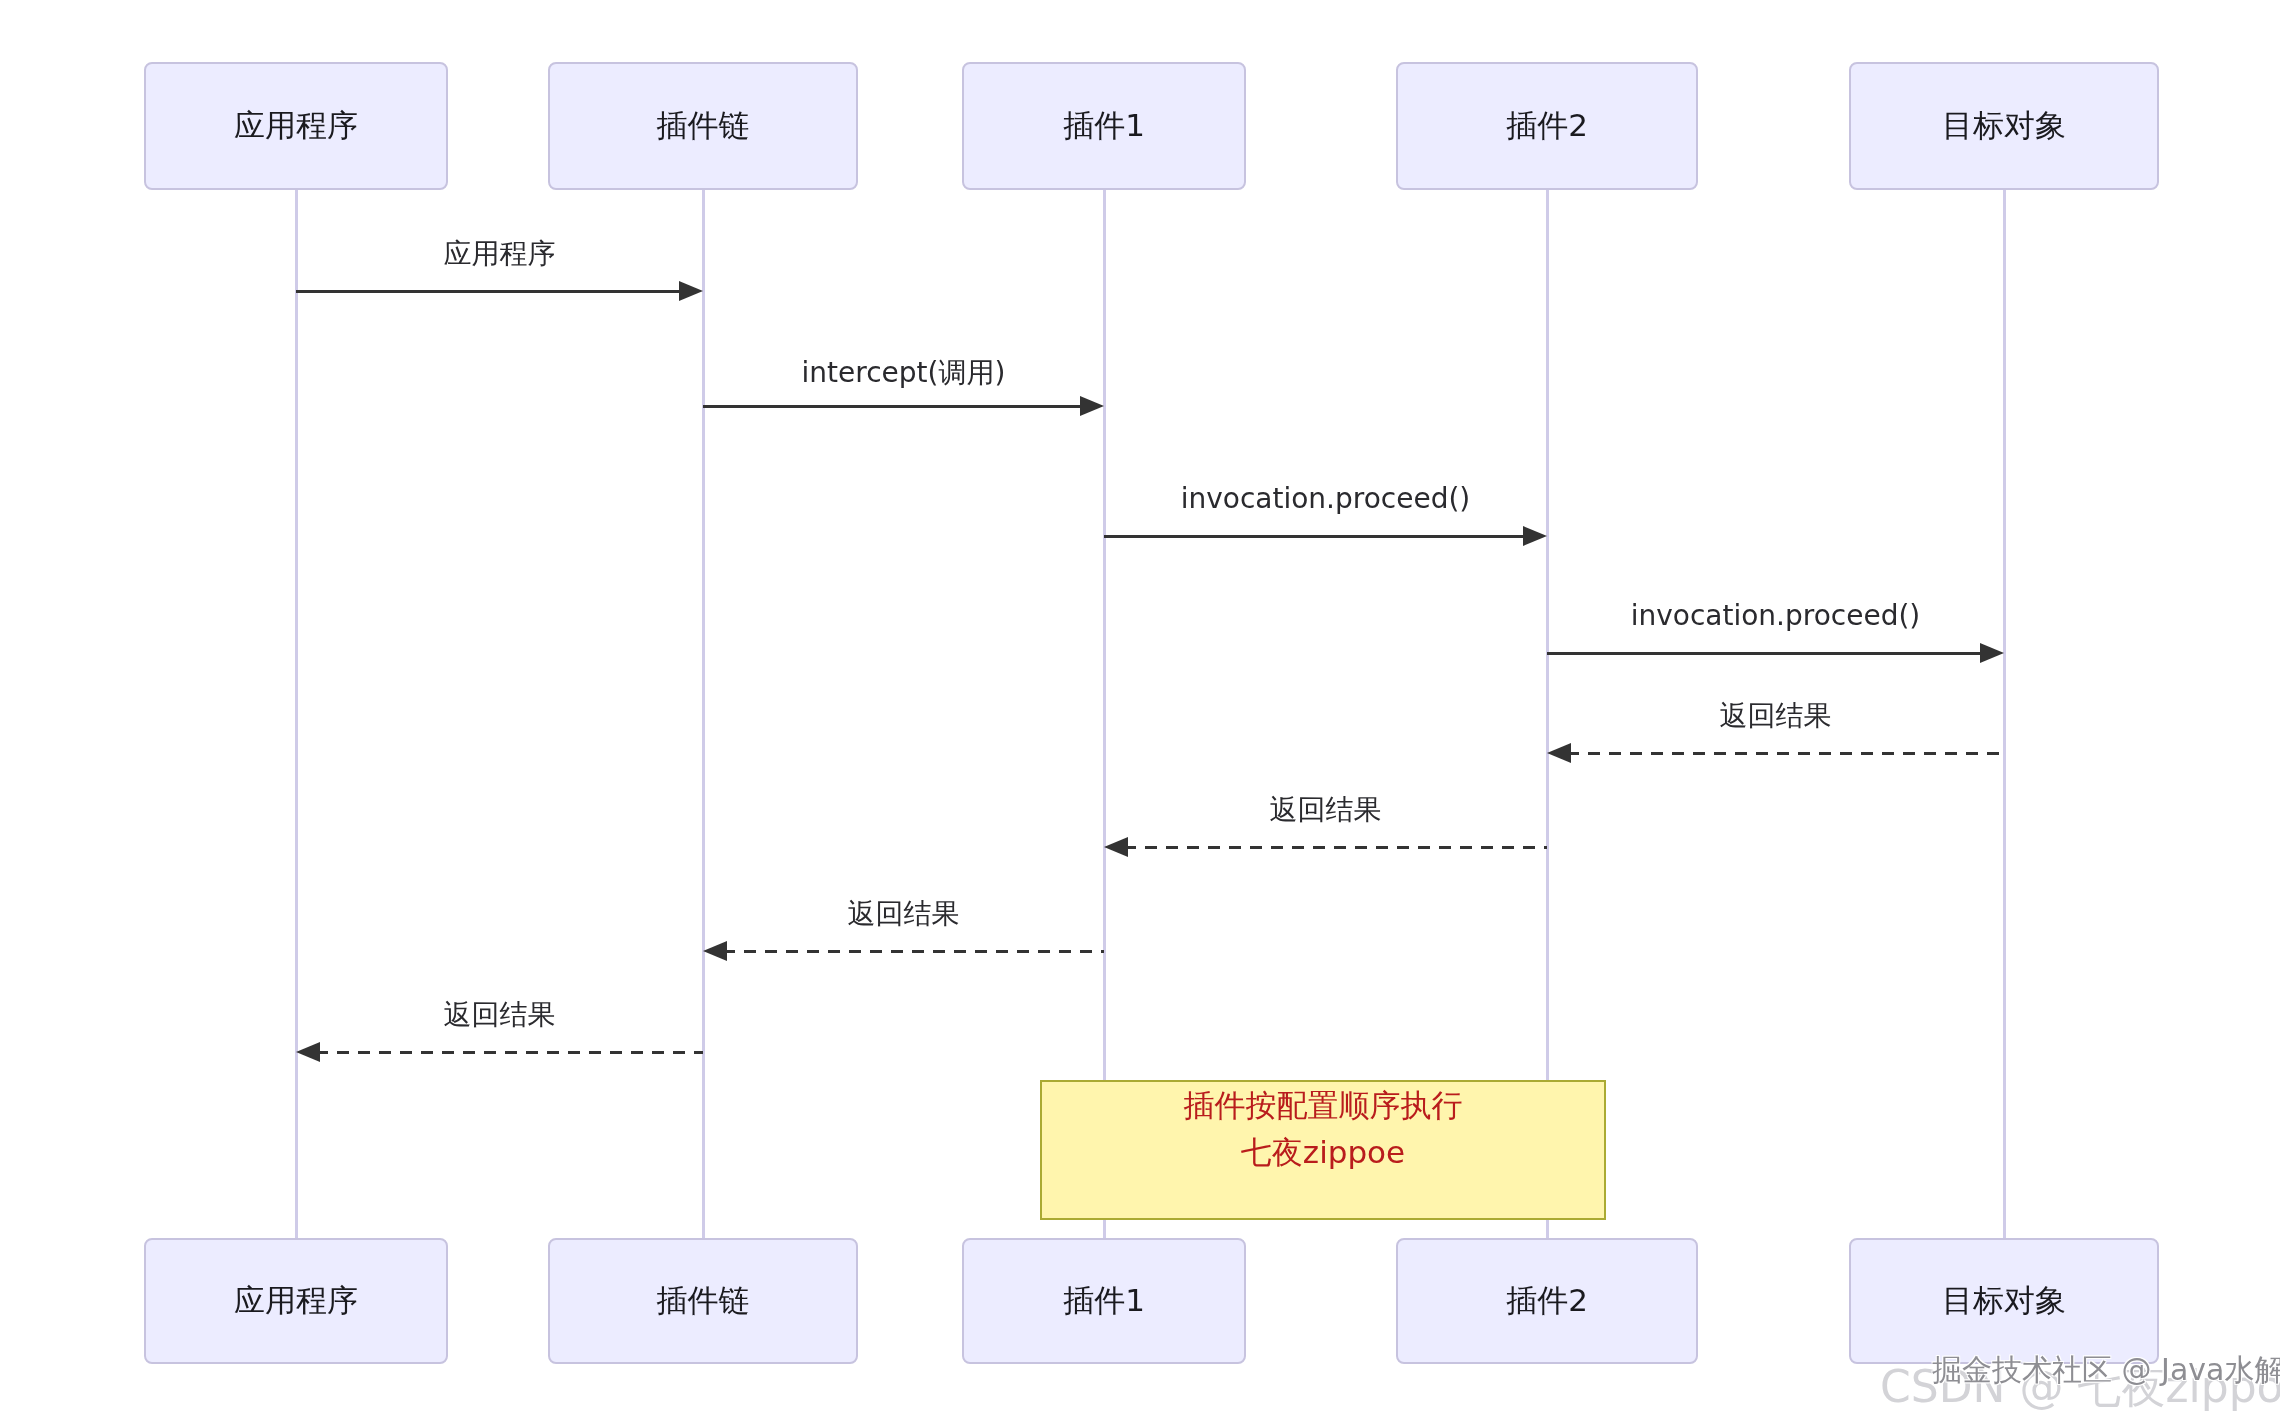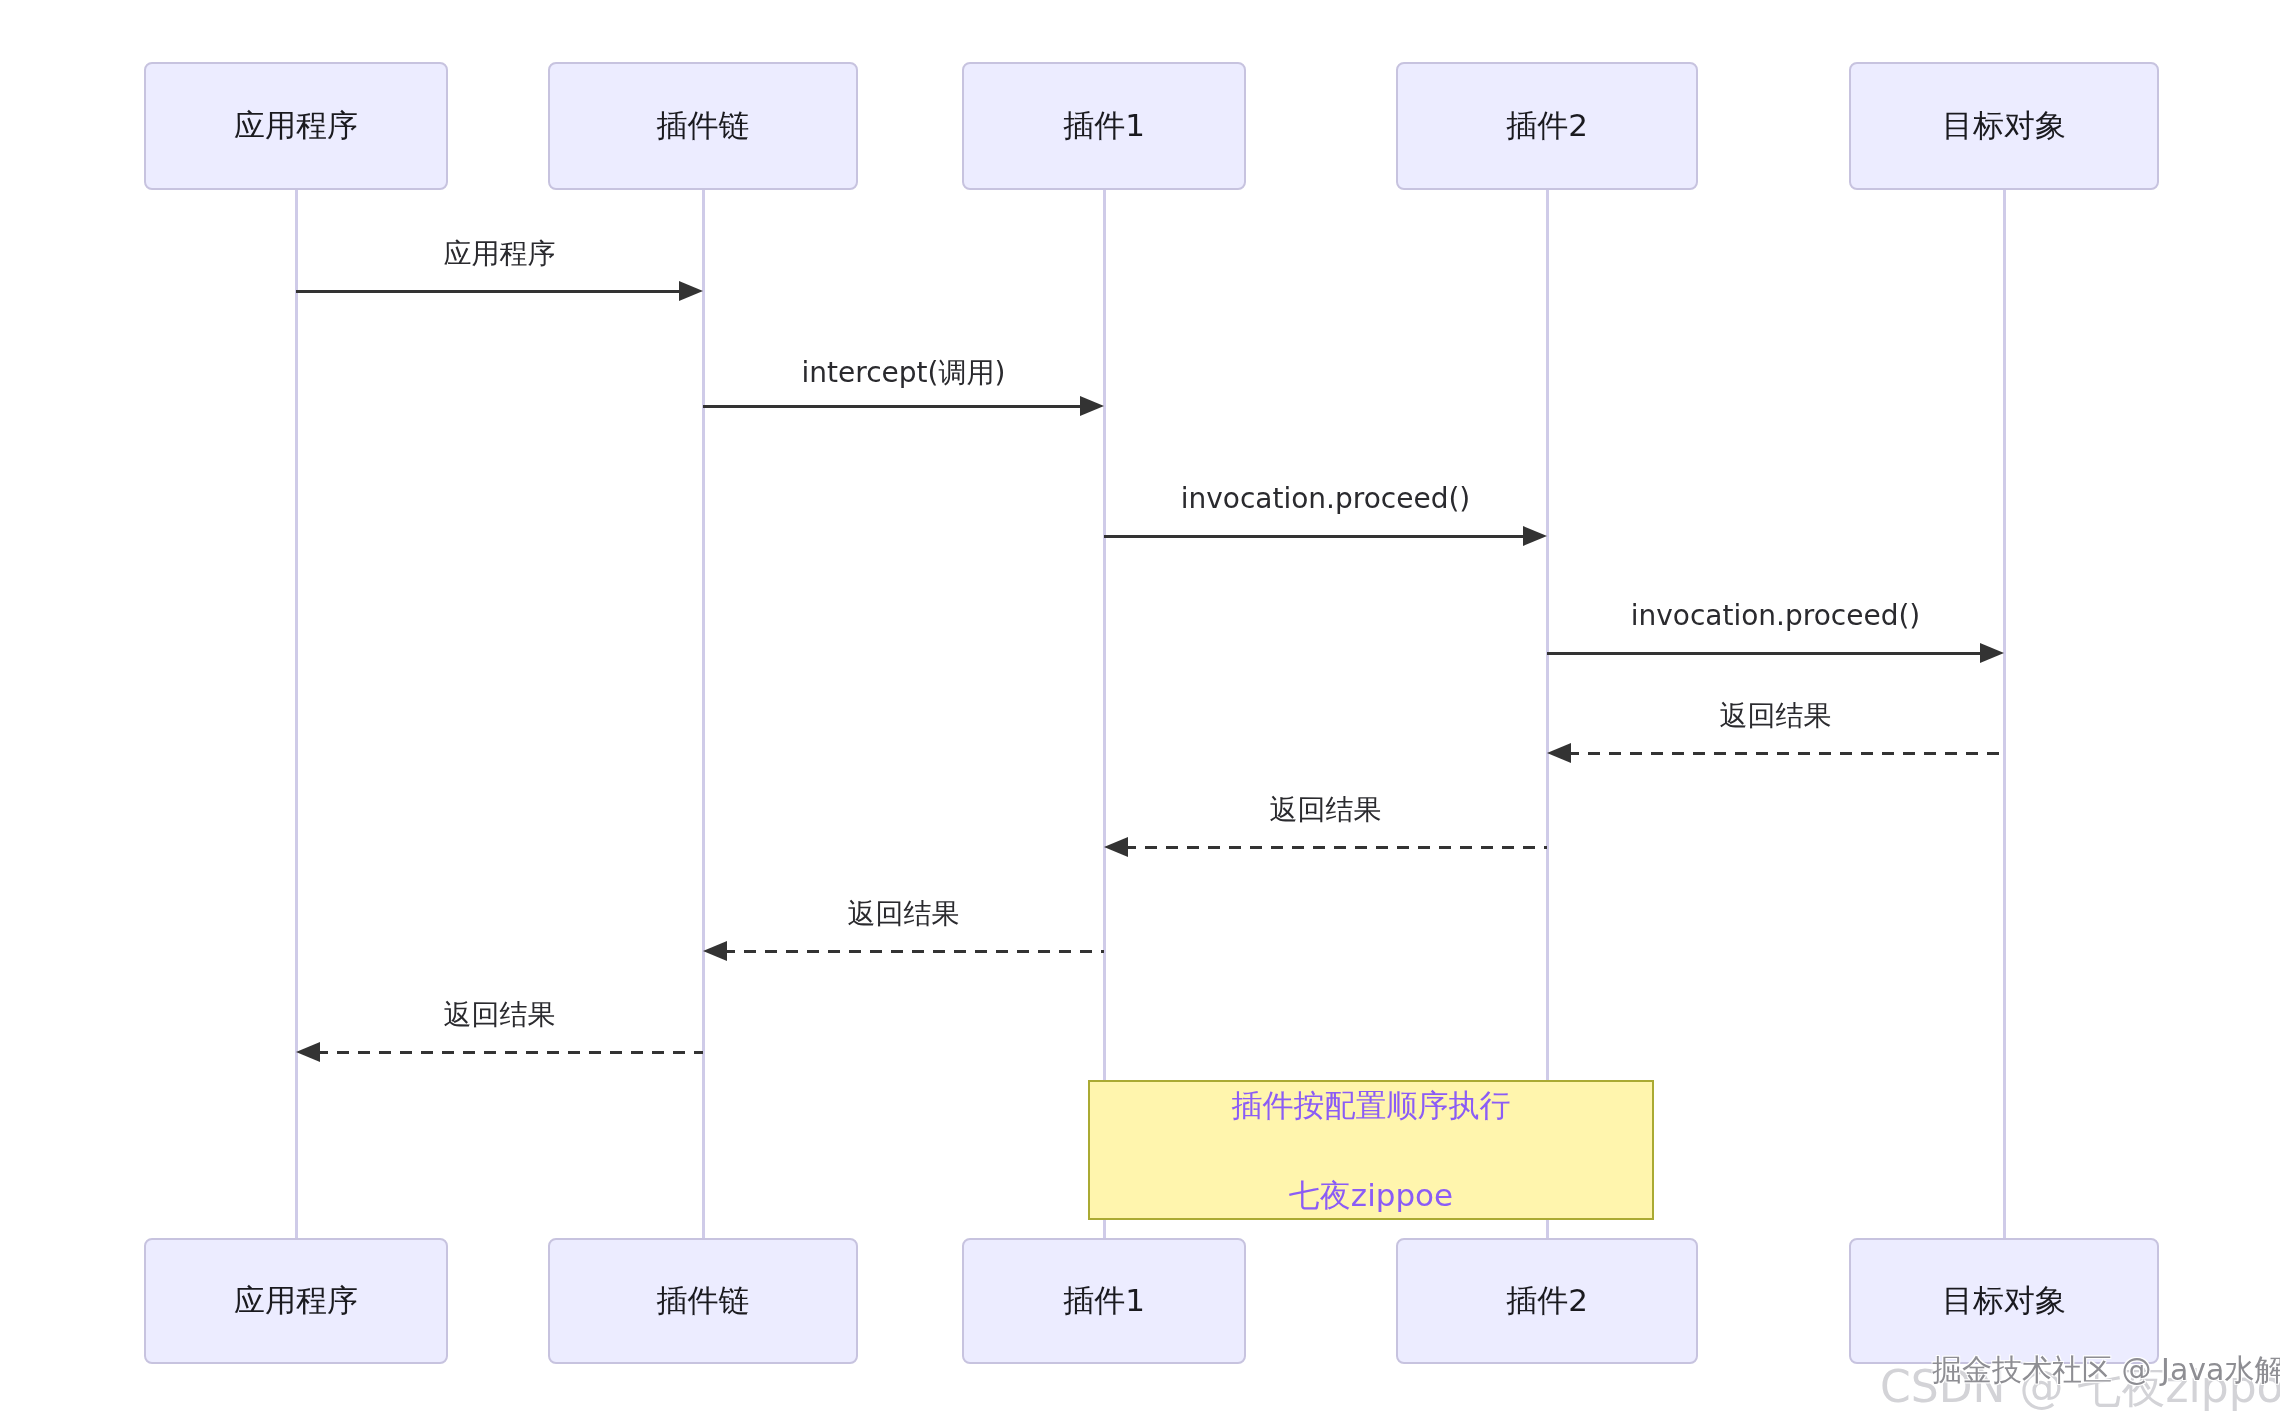--- a/index.html
+++ b/index.html
@@ -34,24 +34,23 @@
   .msg-line{position:absolute;height:3px;z-index:2;}
   .msg-line.solid{background:var(--arrow);}
   .msg-line.dashed{background:repeating-linear-gradient(90deg,var(--arrow) 0 12px,transparent 12px 21px);}
   .arrow-head{position:absolute;width:0;height:0;border-top:10px solid transparent;border-bottom:10px solid transparent;z-index:2;}
   .arrow-head.right{border-left:24px solid var(--arrow);}
   .arrow-head.left{border-right:24px solid var(--arrow);}
   .note{
     position:absolute;box-sizing:border-box;
     background:var(--note-fill);
     border:2px solid var(--note-border);
-    display:flex;flex-direction:column;align-items:center;justify-content:space-between;
-    font-size:31px;line-height:1.5;color:#8b5cf6;
+    display:flex;flex-direction:column;align-items:center;justify-content:flex-start;
+    font-size:31px;line-height:1.5;color:#b91c1c;
     z-index:4;
-    margin-left:48px;
   }
   .wm-csdn{
     position:absolute;left:1880px;top:1358px;
     color:#d3d3d7;font-size:44px;white-space:nowrap;z-index:5;
   }
   .wm-juejin{
     position:absolute;left:1932px;top:1350px;
     color:#8e8e93;font-size:30px;white-space:nowrap;z-index:6;
     text-shadow:1px 1px 0 #ffffff,-1px -1px 0 #ffffff,1px -1px 0 #ffffff,-1px 1px 0 #ffffff;
   }

